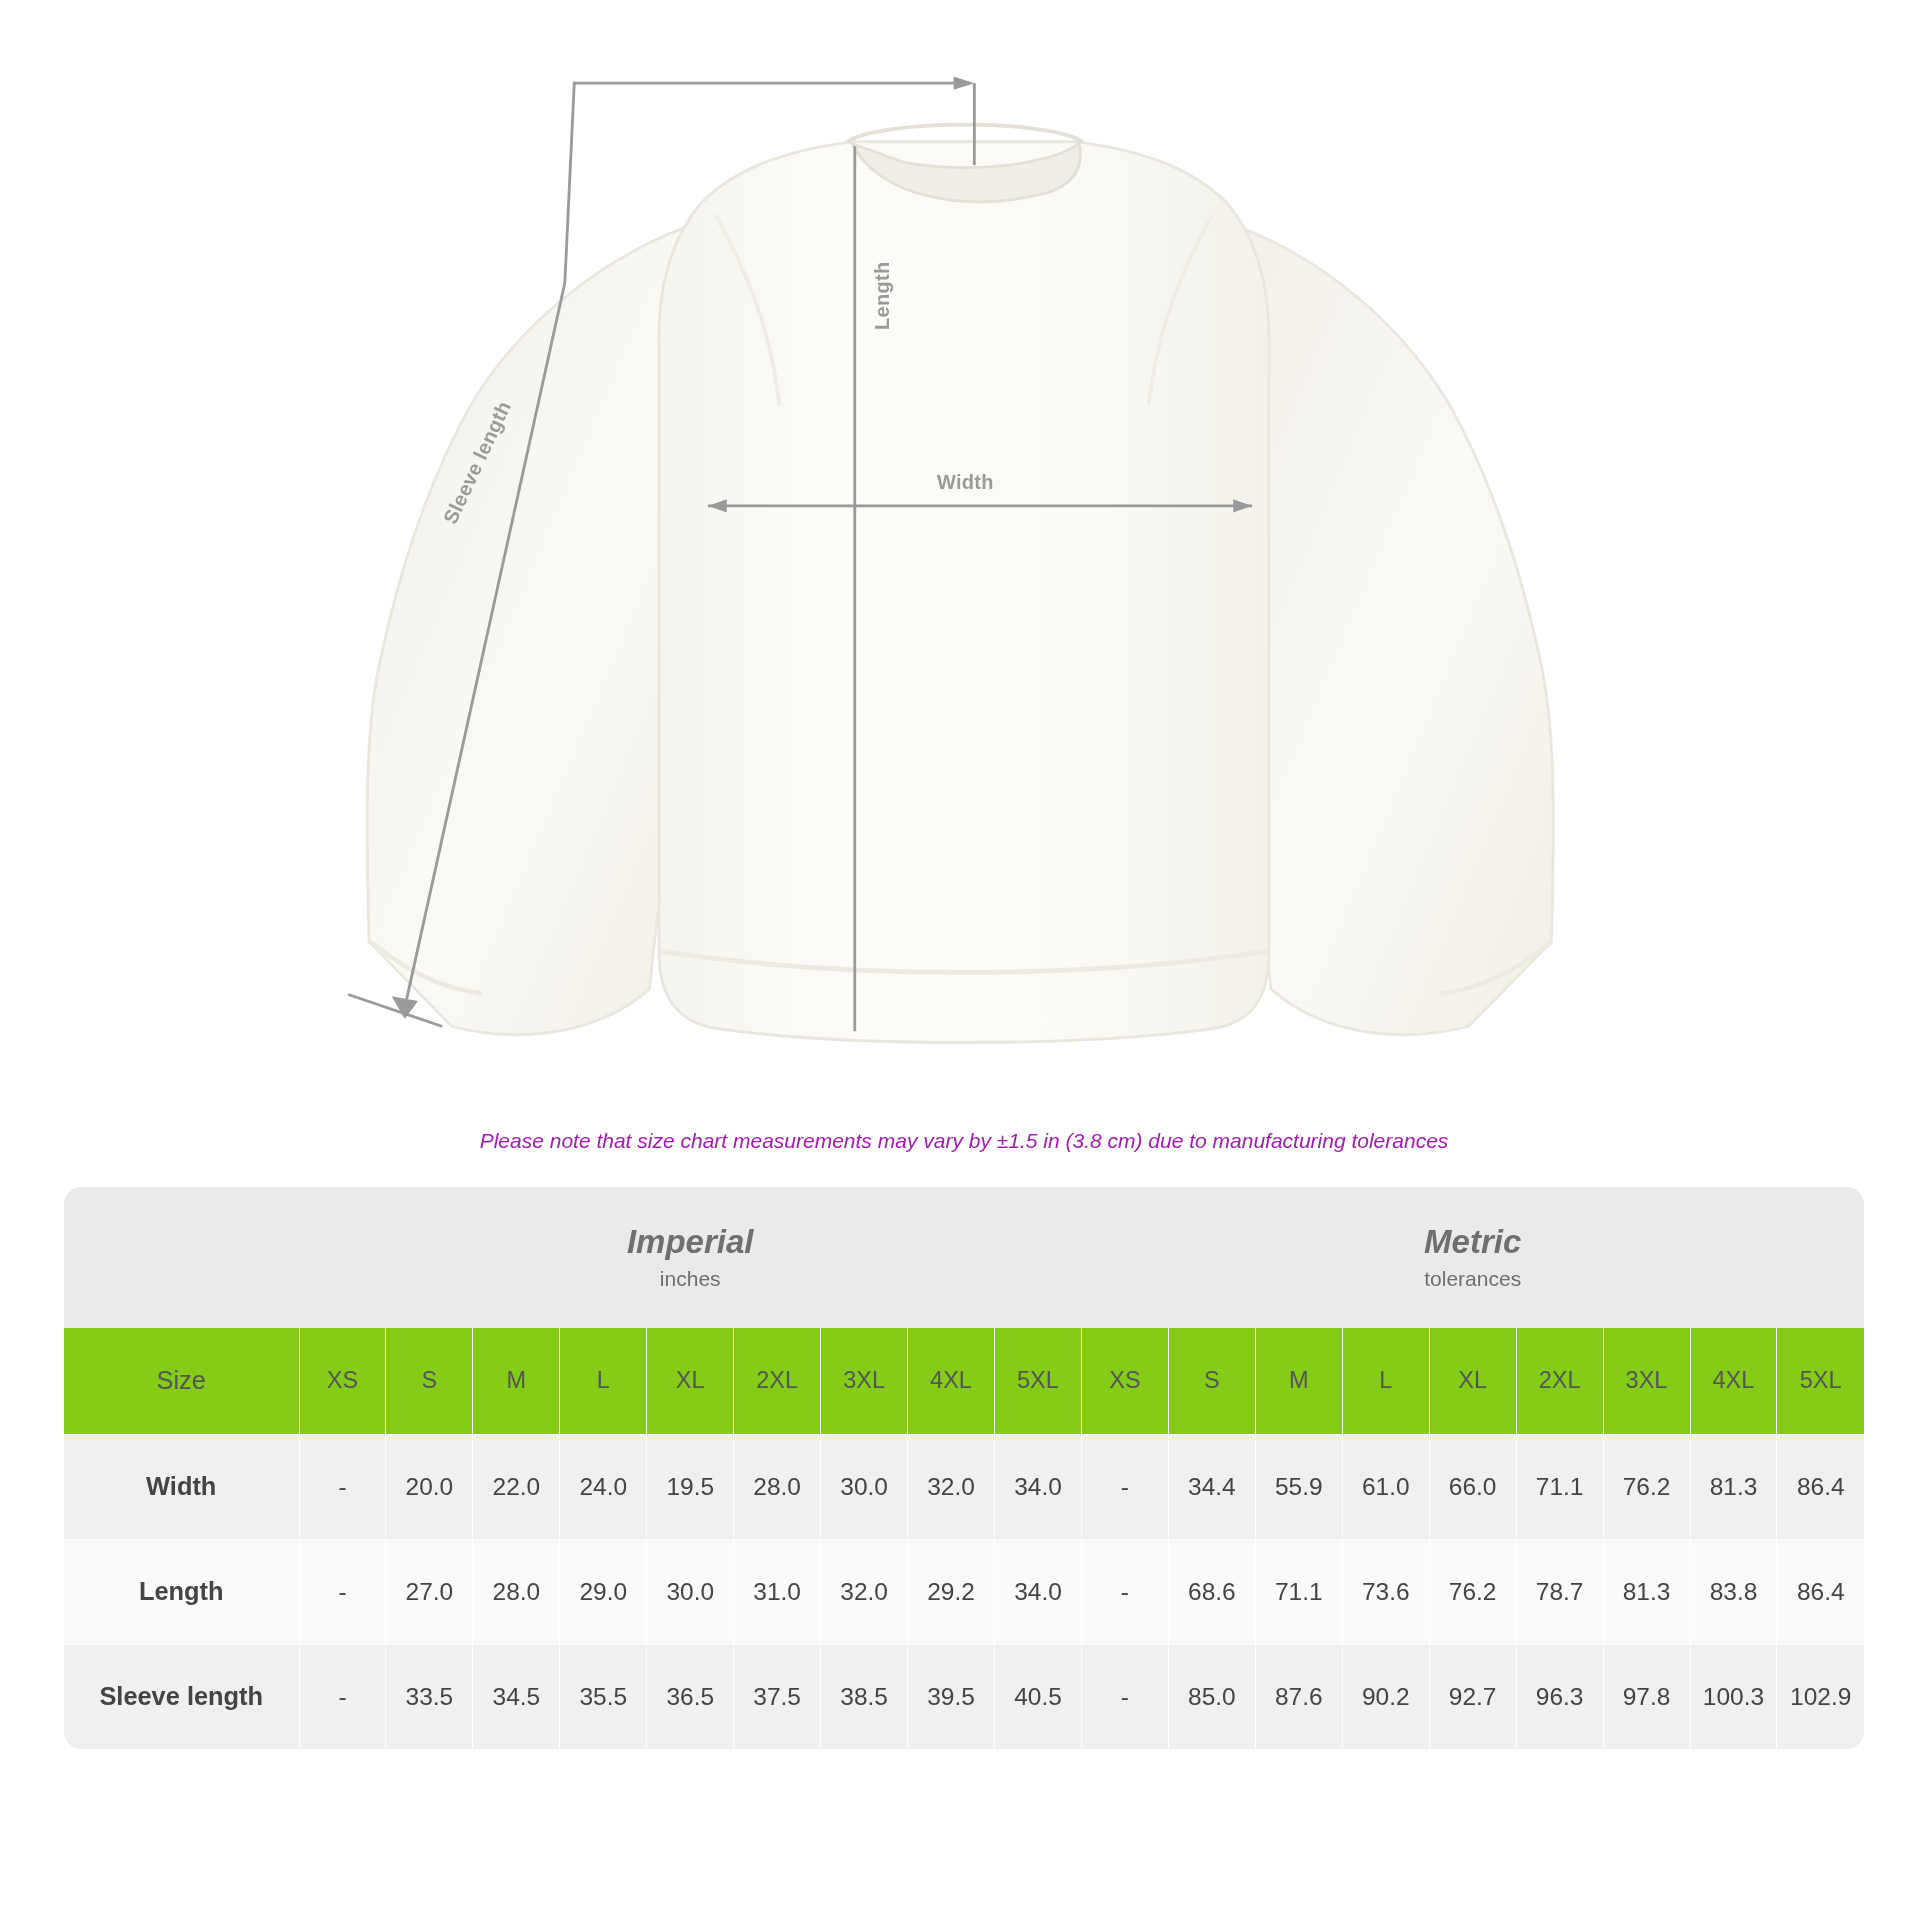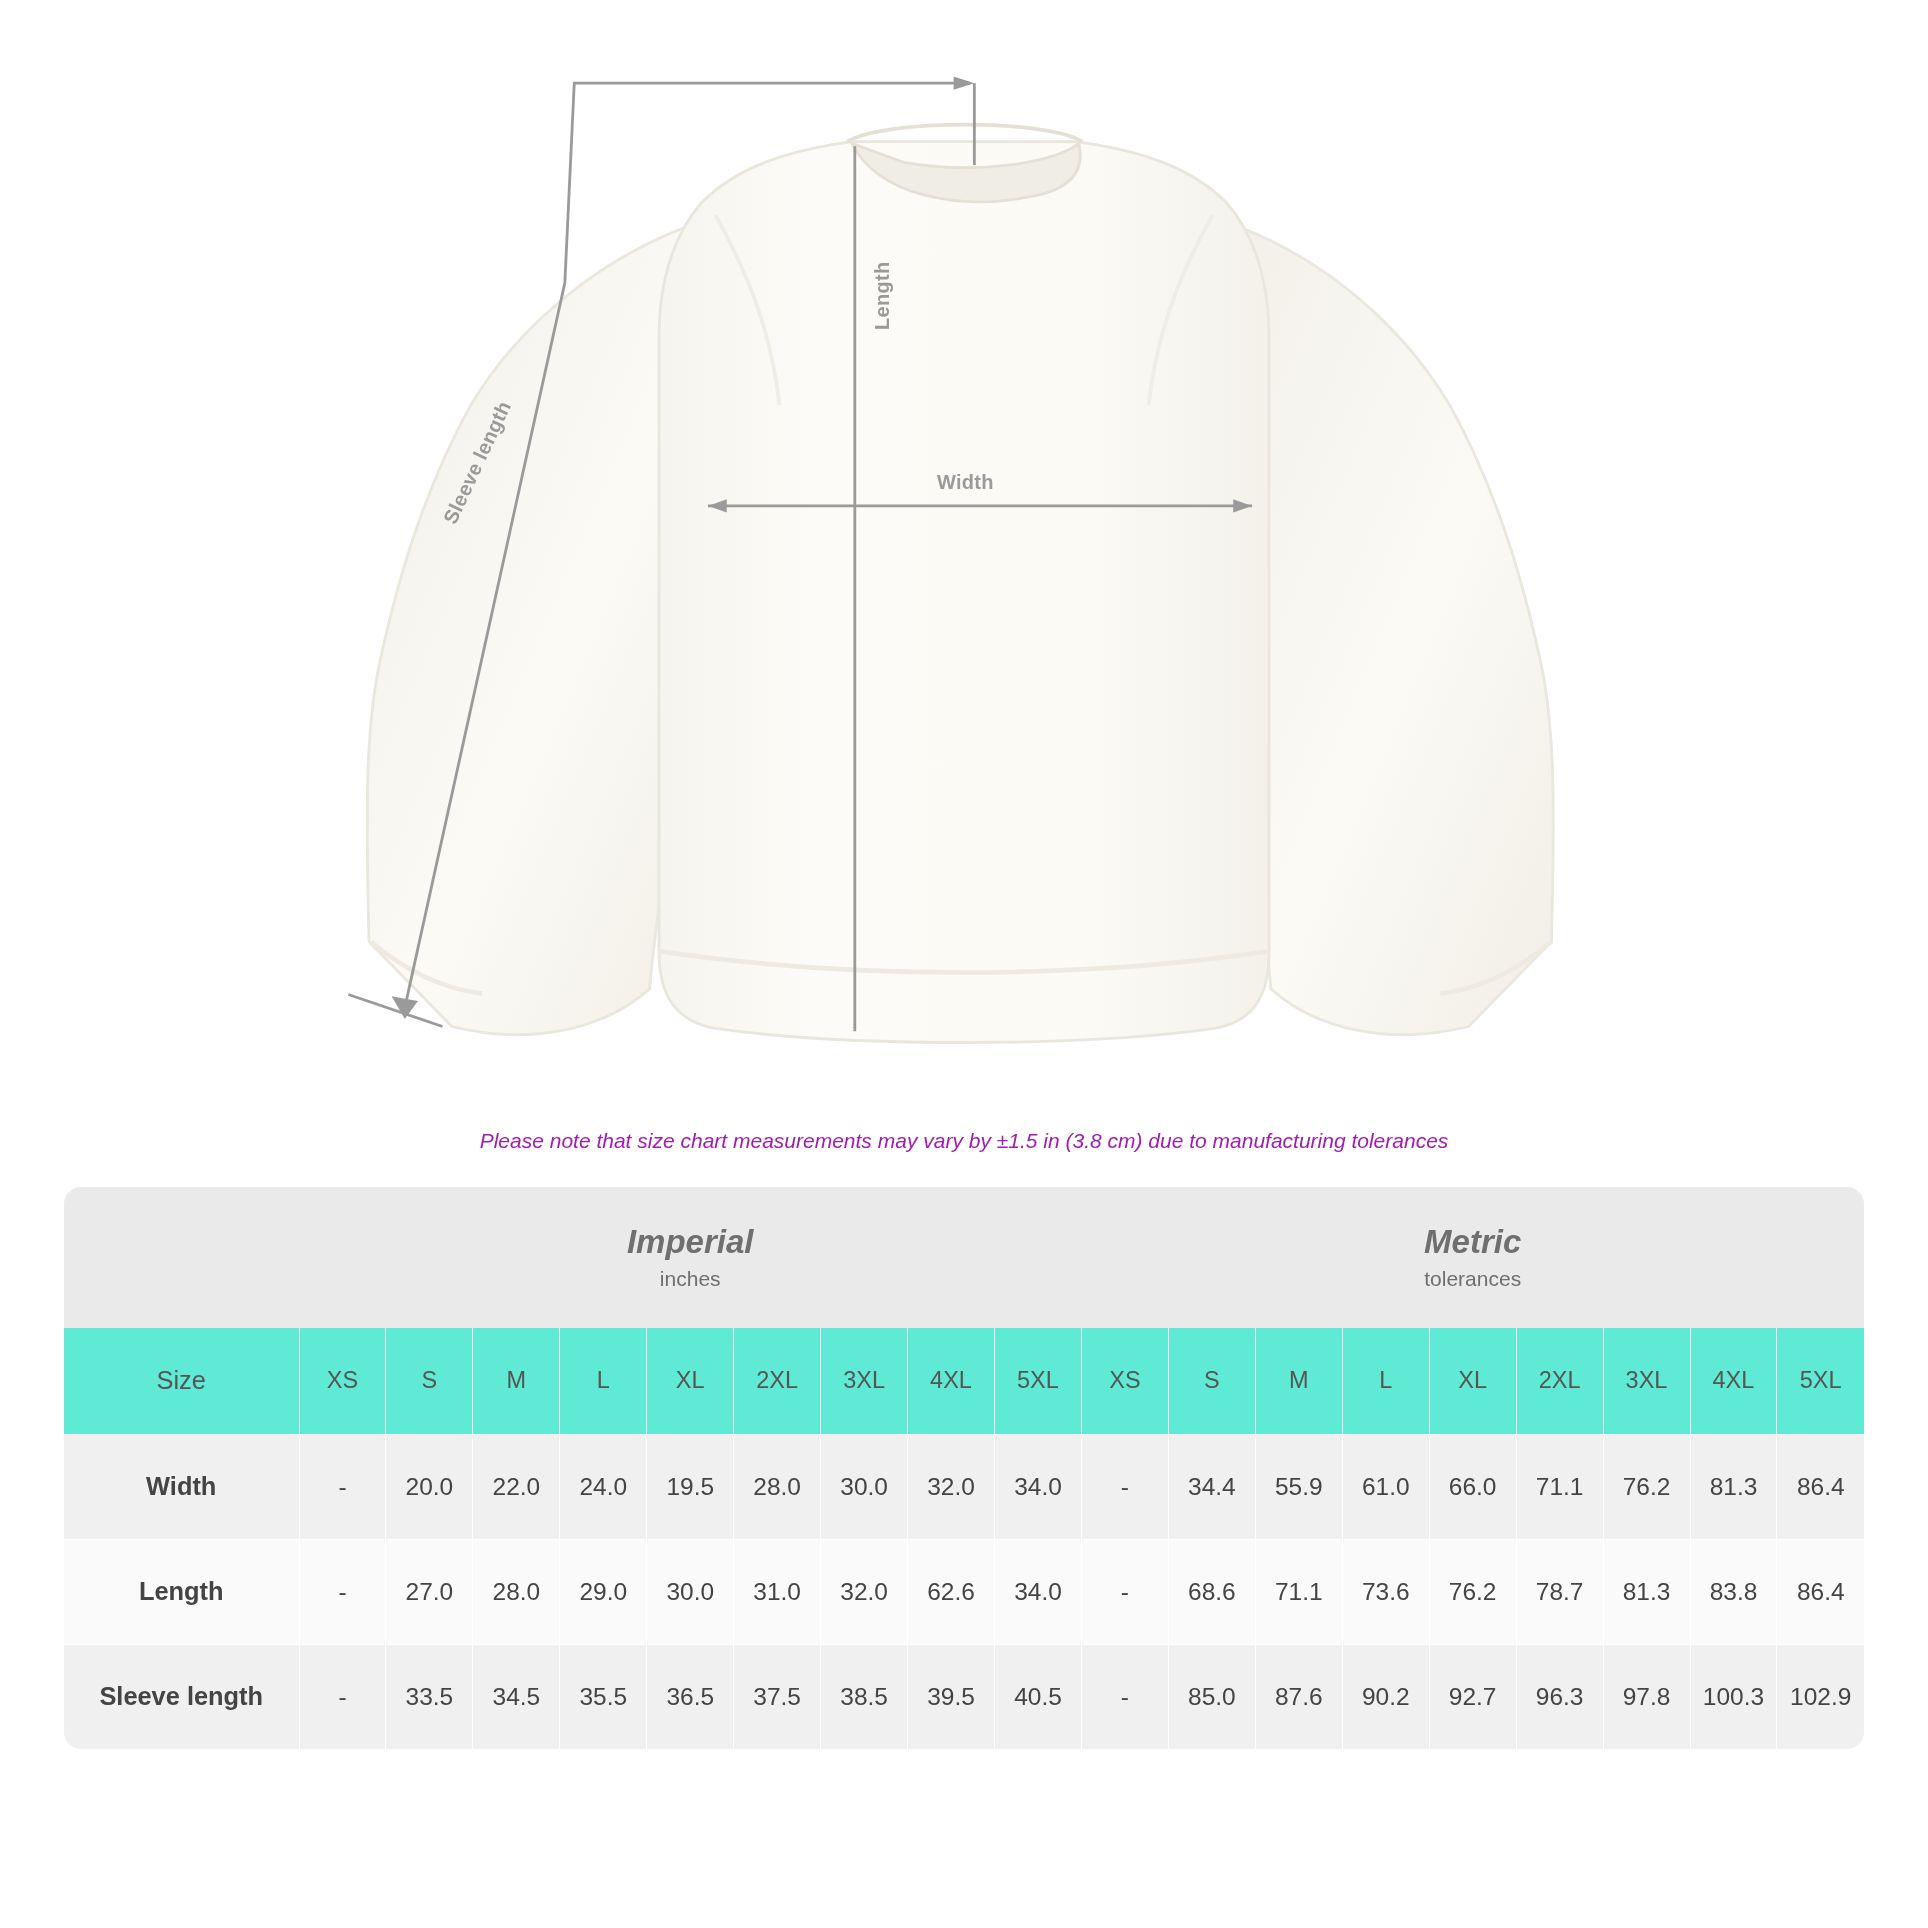--- a/index.html
+++ b/index.html
@@ -114,21 +114,21 @@
     line-height: 1.15;
   }
   .unit-sub {
     font-size: 21px;
     color: #6f6f6f;
     margin-top: 5.6px;
   }
 
   
   .head-row td {
-    background: #5eead4;
+    background: #84cc16;
     height: 104px;
     font-size: 23.5px;
     font-weight: bold;
     color: #555555;
     border-right: 1.9px solid #ffffff;
   }
   .head-row td:last-child { border-right: none; }
   .head-row td.rowlabel {
     font-size: 25.4px;
   }
@@ -308,21 +308,21 @@
 
         <tr class="data-row plain">
           <td class="rowlabel">Length</td>
           <td>-</td>
           <td>27.0</td>
           <td>28.0</td>
           <td>29.0</td>
           <td>30.0</td>
           <td>31.0</td>
           <td>32.0</td>
-          <td>62.6</td>
+          <td>29.2</td>
           <td>34.0</td>
           <td>-</td>
           <td>68.6</td>
           <td>71.1</td>
           <td>73.6</td>
           <td>76.2</td>
           <td>78.7</td>
           <td>81.3</td>
           <td>83.8</td>
           <td>86.4</td>

